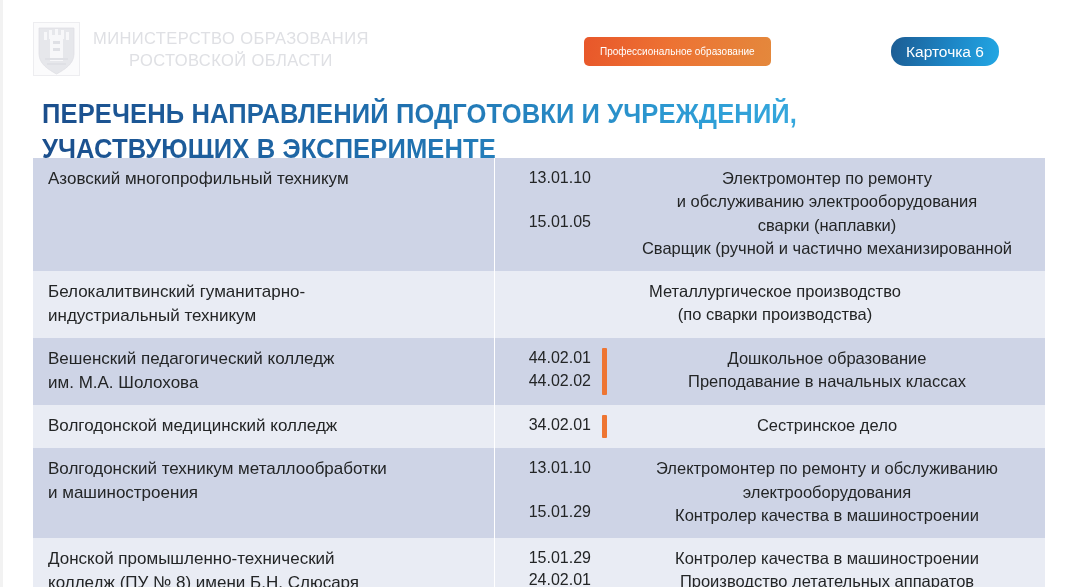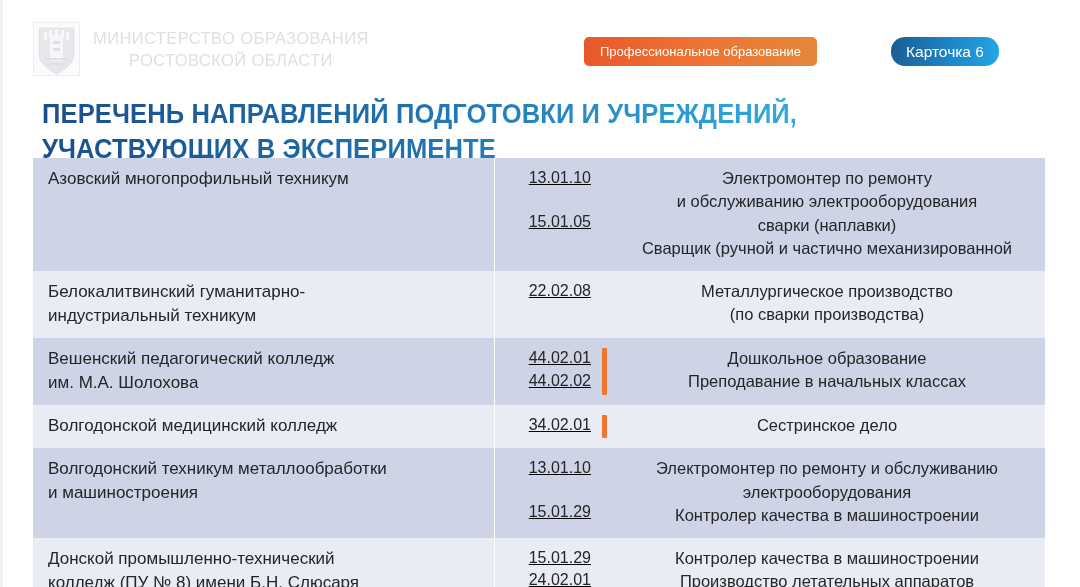--- a/index.html
+++ b/index.html
@@ -70,21 +70,21 @@
   
   #badge-category {
     position: absolute;
     left: 551px; top: 15px;
     height: 29px;
     padding: 0 16px;
     border-radius: 5px;
     background: linear-gradient(100deg, #e8572a 0%, #ed7233 45%, #e4883c 100%);
     display: flex; align-items: center;
     color: #ffffff;
-    font-size: 13px;
+    font-size: 10px;
     white-space: nowrap;
   }
 
   #badge-card {
     position: absolute;
     left: 858px; top: 15px;
     height: 29px;
     padding: 0 15px;
     border-radius: 14px;
     background: linear-gradient(100deg, #1c5c93 0%, #1d86c6 55%, #22a7e4 100%);
@@ -153,21 +153,20 @@
     white-space: nowrap;
   }
 
   
   .c-codes {
     width: 104px;
     flex: none;
     padding: 9px 8px 10px 0;
     text-align: right;
     position: relative;
-    text-decoration: underline;
   }
   .code-line {
     font-size: 16px;
     color: #232526;
     line-height: 1.42;
     white-space: nowrap;
   }
   .code-line.gap { margin-top: 21px; }
 
   
@@ -261,23 +260,20 @@
           <div class="desc-line">и обслуживанию электрооборудования</div>
           <div class="desc-line">сварки (наплавки)</div>
           <div class="desc-line">Сварщик (ручной и частично механизированной</div>
         </div>
       </div>
       <div class="row shade-b">
         <div class="c-name">
           <div class="name-line">Белокалитвинский гуманитарно-</div>
           <div class="name-line">индустриальный техникум</div>
         </div>
-        <div class="c-codes">
-          <div class="code-line">22.02.08</div>
-        </div>
         <div class="c-marker"></div>
         <div class="c-desc">
           <div class="desc-line">Металлургическое производство</div>
           <div class="desc-line">(по сварки производства)</div>
         </div>
       </div>
       <div class="row shade-a">
         <div class="c-name">
           <div class="name-line">Вешенский педагогический колледж</div>
           <div class="name-line">им. М.А. Шолохова</div>

